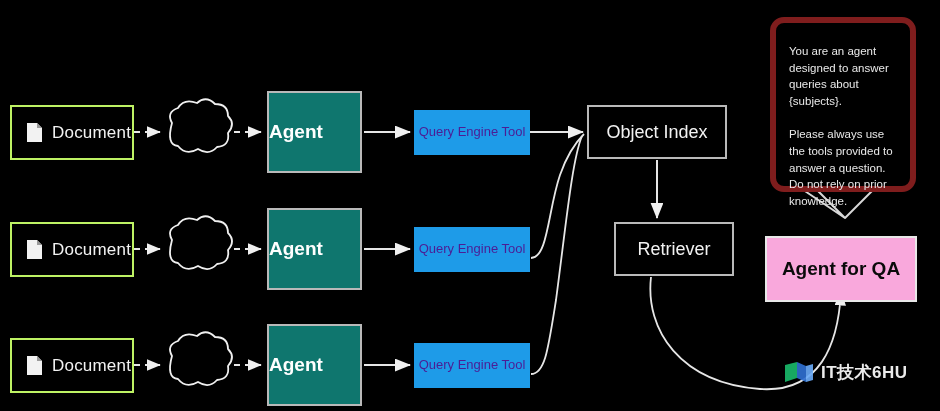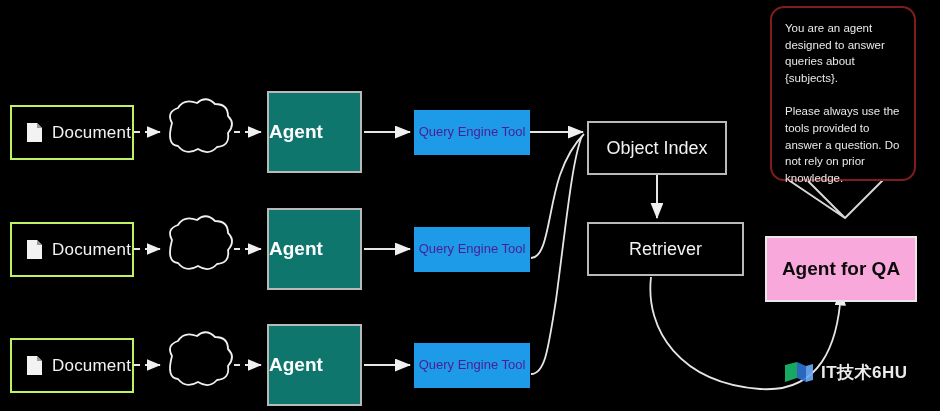--- a/index.html
+++ b/index.html
@@ -93,27 +93,27 @@
   }
   .qa-text {
     color: #0a0a0a;
     font-size: 19px;
     font-weight: bold;
   }
   .bubble {
     position: absolute;
     box-sizing: border-box;
     left: 770px;
-    top: 6px;
+    top: 17px;
     width: 146px;
     height: 175px;
-    border: 2px solid #7f1d1d;
+    border: 6px solid #7f1d1d;
     border-radius: 14px;
     background: #000000;
-    padding: 12px 13px 0 13px;
+    padding: 20px 13px 0 13px;
   }
   .bubble-text {
     color: #e9e9e9;
     font-size: 11.5px;
     line-height: 1.45;
     white-space: pre-line;
   }
   .watermark {
     position: absolute;
     left: 784px;
@@ -219,25 +219,25 @@
     <span class="doc-text">Document</span>
   </div>
   <div class="agent-box" style="left:267px; top:324px; width:95px; height:82px;">
     <span class="agent-text">Agent</span>
   </div>
   <div class="qet-box" style="left:414px; top:343px; width:116px; height:45px;">
     <span class="qet-text">Query Engine
 Tool</span>
   </div>
 
-  <div class="plain-box" style="left:587px; top:105px; width:140px; height:54px;margin-top:16px;">
+  <div class="plain-box" style="left:587px; top:105px; width:140px; height:54px;">
     <span class="plain-text">Object Index</span>
   </div>
 
-  <div class="plain-box" style="left:587px; top:222px; width:157px; height:54px;">
+  <div class="plain-box" style="left:614px; top:222px; width:120px; height:54px;">
     <span class="plain-text">Retriever</span>
   </div>
 
   <div class="qa-box" style="left:765px; top:217px; width:152px; height:66px;margin-top:19px;">
     <span class="qa-text">Agent for QA</span>
   </div>
 
   <div class="bubble">
     <div class="bubble-text">You are an agent designed to answer queries about {subjects}.
 

